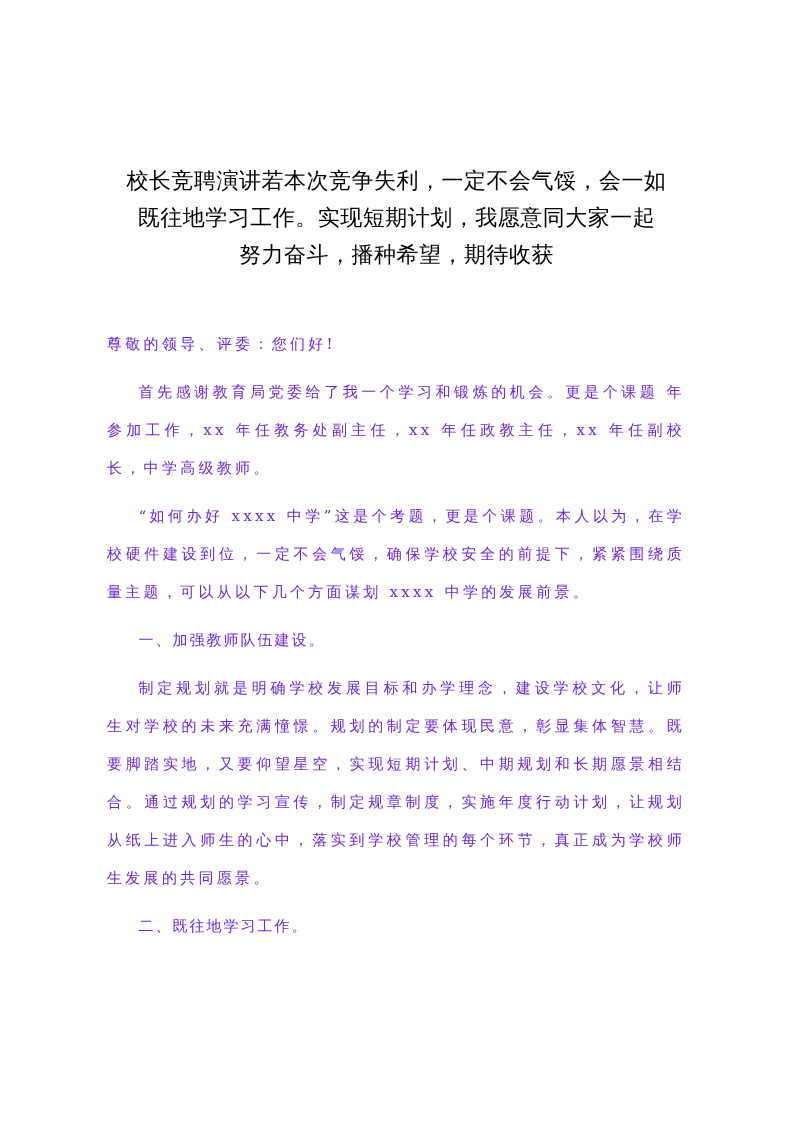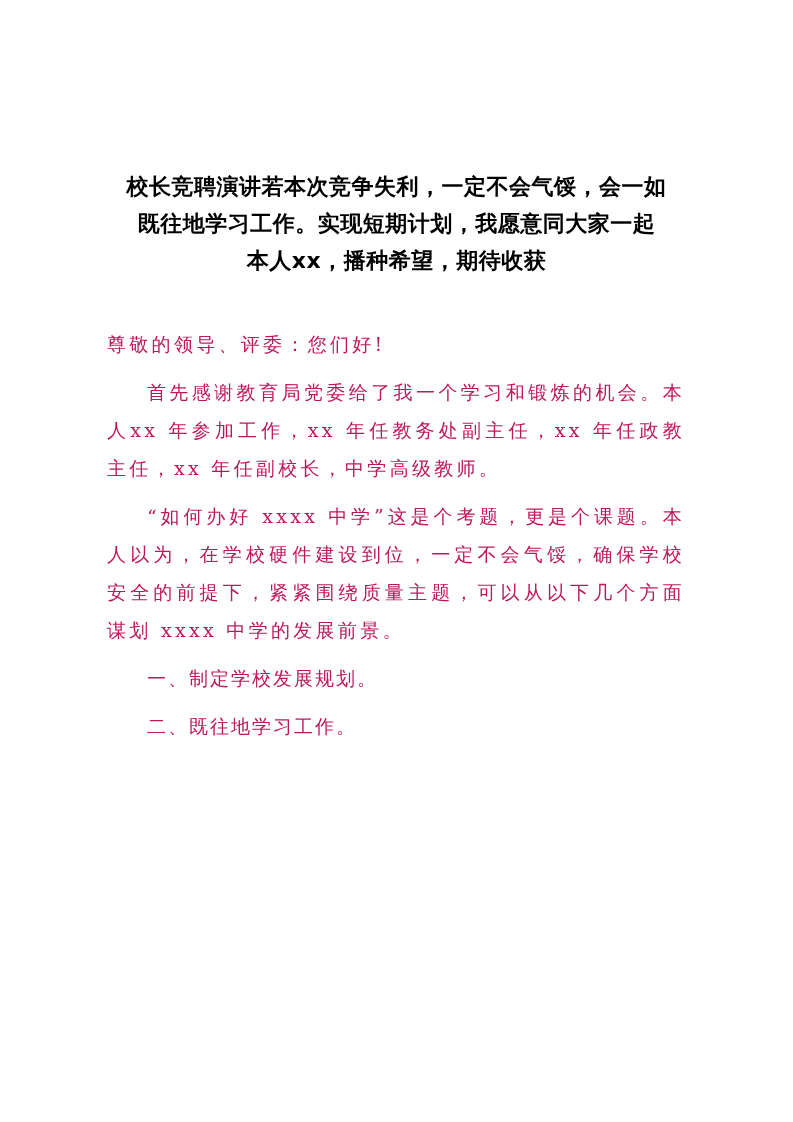--- a/index.html
+++ b/index.html
@@ -18,70 +18,71 @@
     .page {
       position: absolute;
       left: 0; top: 0;
       width: 793px;
       height: 1122px;
       background: #ffffff;
     }
     .title {
       position: absolute;
       left: 100px;
-      top: 168px;
+      top: 162px;
       width: 593px;
       text-align: center;
       font-family: "DejaVu Sans", "Liberation Sans", sans-serif;
-      font-weight: bold;
+      font-weight: normal;
       font-size: 22px;
       line-height: 37px;
       letter-spacing: 0.5px;
       color: #000000;
       margin: 0;
     }
     .body {
       position: absolute;
       left: 107px;
       top: 325px;
       width: 578px;
     }
     .p {
       margin: 0 0 10px 0;
-      font-size: 19px;
+      font-size: 15px;
       line-height: 38px;
       letter-spacing: 3.3px;
       text-align: justify;
       text-align-last: left;
-      color: #be185d;
+      color: #6d28d9;
     }
     .indent { text-indent: 2.1em; }
     .heading {
       font-family: "DejaVu Sans", "Liberation Sans", sans-serif;
       font-weight: normal;
       letter-spacing: 2px;
     }
   </style>
 </head>
 <body>
 
 <div class="page">
 
   <h1 class="title">
     <span>校长竞聘演讲若本次竞争失利，一定不会气馁，会一如</span><br>
     <span>既往地学习工作。实现短期计划，我愿意同大家一起</span><br>
-    <span>本人xx，播种希望，期待收获</span>
+    <span>努力奋斗，播种希望，期待收获</span>
   </h1>
 
   <div class="body">
     <p class="p">尊敬的领导、评委：您们好!</p>
 
-    <p class="p indent">首先感谢教育局党委给了我一个学习和锻炼的机会。本人xx 年参加工作，xx 年任教务处副主任，xx 年任政教主任，xx 年任副校长，中学高级教师。</p>
+    <p class="p indent">首先感谢教育局党委给了我一个学习和锻炼的机会。更是个课题 年参加工作，xx 年任教务处副主任，xx 年任政教主任，xx 年任副校长，中学高级教师。</p>
 
     <p class="p indent">“如何办好 xxxx 中学”这是个考题，更是个课题。本人以为，在学校硬件建设到位，一定不会气馁，确保学校安全的前提下，紧紧围绕质量主题，可以从以下几个方面谋划 xxxx 中学的发展前景。</p>
 
-    <p class="p indent heading">一、制定学校发展规划。</p>
+    <p class="p indent heading">一、加强教师队伍建设。</p>
 
+    <p class="p indent">制定规划就是明确学校发展目标和办学理念，建设学校文化，让师生对学校的未来充满憧憬。规划的制定要体现民意，彰显集体智慧。既要脚踏实地，又要仰望星空，实现短期计划、中期规划和长期愿景相结合。通过规划的学习宣传，制定规章制度，实施年度行动计划，让规划从纸上进入师生的心中，落实到学校管理的每个环节，真正成为学校师生发展的共同愿景。</p>
 
     <p class="p indent heading">二、既往地学习工作。</p>
   </div>
 
 </div>
 
 </body></html>

